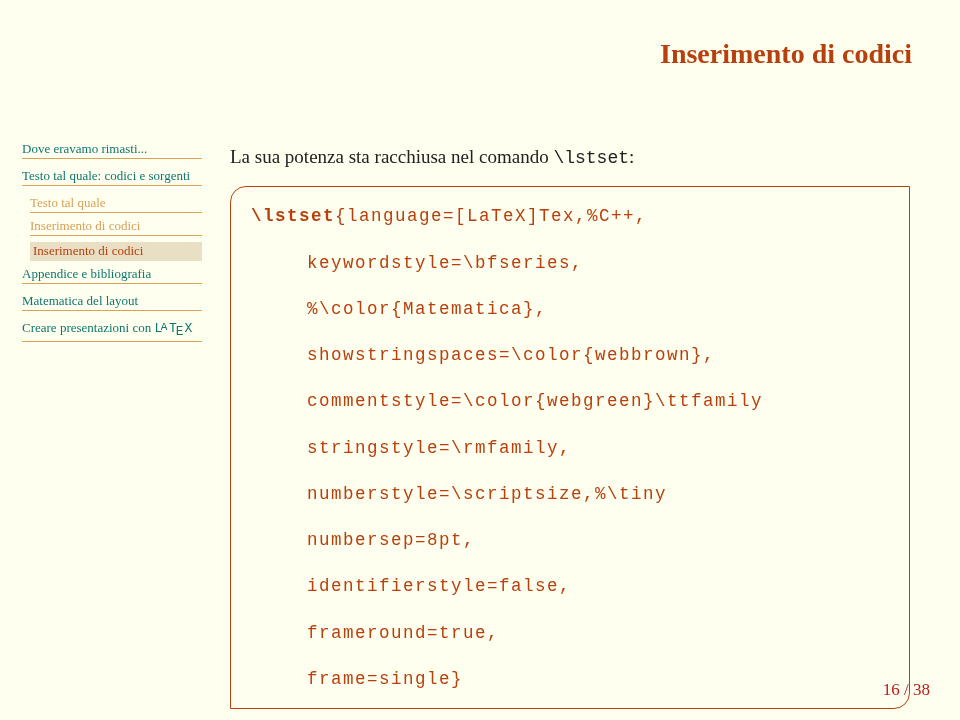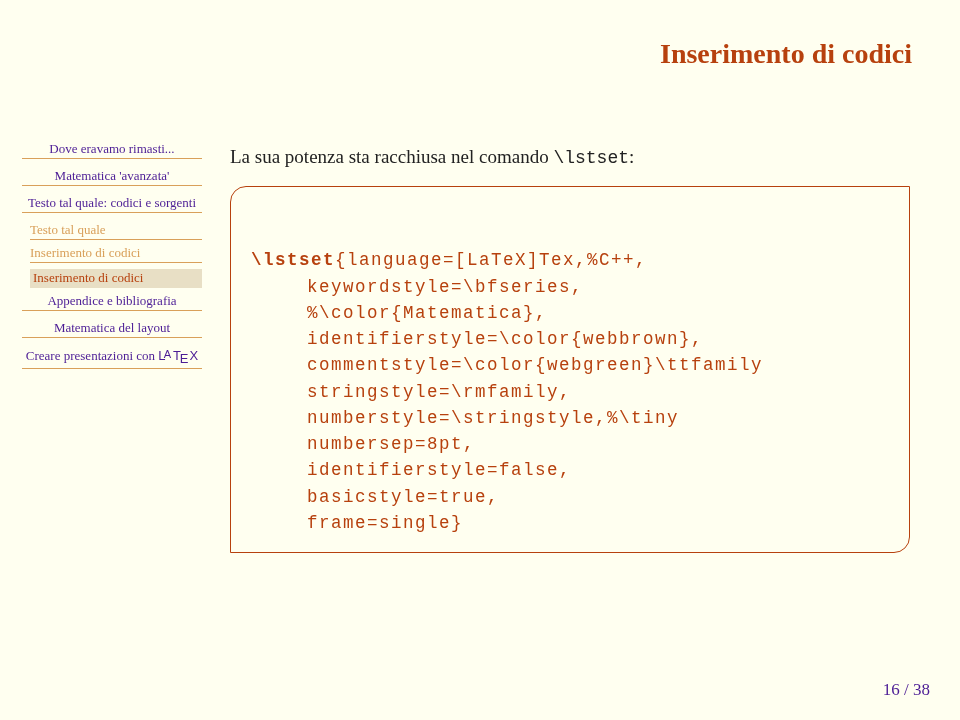--- a/index.html
+++ b/index.html
@@ -12,27 +12,26 @@
     overflow: hidden;
   }
   .sidebar {
     position: absolute;
     left: 22px;
     top: 142px;
     width: 180px;
   }
   .nav-item {
     font-size: 13px;
-    color: #4c1d95;
+    color: #0f766e;
     margin-bottom: 10px;
     border-bottom: 1px solid #d9a05a;
     padding-bottom: 1px;
     line-height: 1.15;
     cursor: pointer;
-    text-align: center;
   }
   .nav-sub {
     font-size: 13px;
     color: #d9a05a;
     margin-bottom: 6px;
     margin-left: 8px;
     border-bottom: 1px solid #d9a05a;
     padding-bottom: 1px;
     line-height: 1.15;
     cursor: pointer;
@@ -72,64 +71,63 @@
     border: 1.5px solid #b7410e;
     border-radius: 16px 0 16px 0;
     padding: 16px 20px;
     font-family: 'Courier New', monospace;
     font-size: 17.5px;
     line-height: 1.5;
     color: #b7410e;
     letter-spacing: 1.5px;
   }
   .codebox .kw { color: #b7410e; font-weight: bold; }
-  .codebox .ind { padding-left: 56px; display: block; }
-  .codebox .ind2 { padding-left: 0; display: block; margin-top: 44px; }
+  .codebox .ind { padding-left: 56px; display: block; margin-top: 20px; }
+  .codebox .ind2 { padding-left: 0; display: block; }
   .pagenum {
     position: absolute;
     right: 30px;
     bottom: 20px;
     font-size: 17px;
-    color: #4c1d95;
+    color: #b91c1c;
   }
-  .latex { font-family: Liberation Sans, sans-serif; }
+  .latex { font-family: Liberation Mono, monospace; }
   .latex .a { font-size: 0.85em; vertical-align: 0.2em; position: relative; left: -0.15em; }
   .latex .e { vertical-align: -0.22em; position: relative; left: -0.08em; }
 </style>
 </head>
 <body>
 
 <div class="title">Inserimento di codici</div>
 
 <div class="sidebar">
   <div class="nav-item">Dove eravamo rimasti...</div>
-  <div class="nav-item">Matematica 'avanzata'</div>
   <div class="nav-item">Testo tal quale: codici e sorgenti</div>
   <div class="nav-sub">Testo tal quale</div>
   <div class="nav-sub">Inserimento di codici</div>
   <div class="nav-sub active">Inserimento di codici</div>
   <div class="nav-item">Appendice e bibliografia</div>
   <div class="nav-item">Matematica del layout</div>
   <div class="nav-item">
     <span>Creare presentazioni con <span class="latex">L<span class="a">A</span>T<span class="e">E</span>X</span></span>
   </div>
 </div>
 
 <div class="content">
   <div class="intro">
     <span>La sua potenza sta racchiusa nel comando </span><span class="cmd">\lstset</span><span>:</span>
   </div>
   <div class="codebox">
     <span class="ind2"><span class="kw">\lstset</span><span>{language=[LaTeX]Tex,%C++,</span></span>
     <span class="ind">keywordstyle=\bfseries,</span>
     <span class="ind">%\color{Matematica},</span>
-    <span class="ind">identifierstyle=\color{webbrown},</span>
+    <span class="ind">showstringspaces=\color{webbrown},</span>
     <span class="ind">commentstyle=\color{webgreen}\ttfamily</span>
     <span class="ind">stringstyle=\rmfamily,</span>
-    <span class="ind">numberstyle=\stringstyle,%\tiny</span>
+    <span class="ind">numberstyle=\scriptsize,%\tiny</span>
     <span class="ind">numbersep=8pt,</span>
     <span class="ind">identifierstyle=false,</span>
-    <span class="ind">basicstyle=true,</span>
+    <span class="ind">frameround=true,</span>
     <span class="ind">frame=single}</span>
   </div>
 </div>
 
 <div class="pagenum">16 / 38</div>
 
 </body></html>

